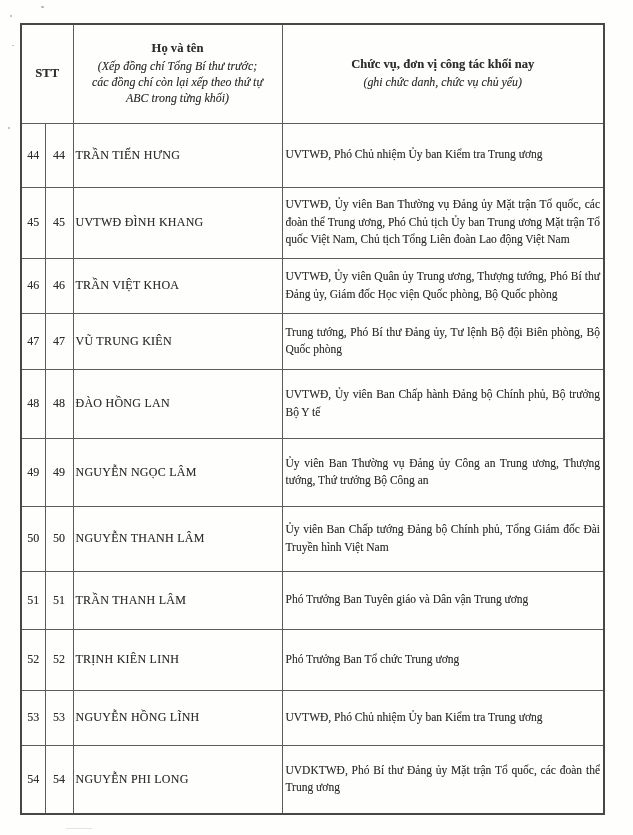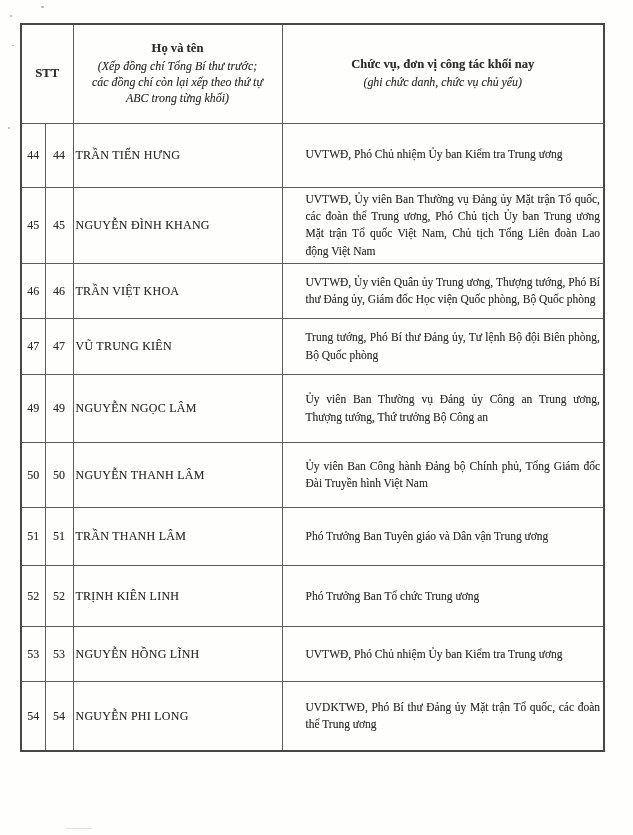--- a/index.html
+++ b/index.html
@@ -24,21 +24,21 @@
     border:1px solid #5c5c5c;
     vertical-align:middle;
     overflow:visible;
   }
   .header-row th { text-align:center; font-weight:bold; padding:2px 8px; }
   .th-title { font-weight:bold; font-size:12.6px; }
   .th-note  { font-weight:normal; font-style:italic; font-size:11.9px; line-height:1.38; margin-top:2px; padding:0 8px; }
   .stt-head { font-size:12.6px;margin-top:27px; }
   td.num  { text-align:center; font-size:12px; padding:0;margin-top:32px; }
   td.name { font-size:12px; letter-spacing:0.25px; padding:0 0 0 2px; white-space:nowrap; }
-  td.pos  { font-size:11.5px; line-height:1.52; text-align:justify; padding:3px 3px 3px 23px; }
+  td.pos  { font-size:11.5px; line-height:1.52; text-align:justify; padding:3px 3px 3px 3px; }
   
   .speck { position:absolute; background:#6f6f6f; border-radius:50%; opacity:0.55; }
   .s1 { left:41px; top:6px;  width:3px; height:2px; transform:rotate(20deg); }
   .s2 { left:10px; top:15px; width:2px; height:2px; }
   .s3 { left:12px; top:45px; width:2px; height:1px; }
   .s4 { left:8px;  top:127px; width:2px; height:2px; }
   .s5 { left:66px; top:828px; width:26px; height:1px; border-radius:0; opacity:0.18; }
 </style>
 </head>
 <body>
@@ -74,46 +74,52 @@
     <tbody>
       <tr style="height:64px">
         <td class="num">44</td>
         <td class="num">44</td>
         <td class="name">TRẦN TIẾN HƯNG</td>
         <td class="pos">UVTWĐ, Phó Chủ nhiệm Ủy ban Kiểm tra Trung ương</td>
       </tr>
       <tr style="height:71px">
         <td class="num">45</td>
         <td class="num">45</td>
-        <td class="name">NGUYỄN ĐÌNH KHANG</td>
+        <td class="name">UVTWĐ ĐÌNH KHANG</td>
         <td class="pos">UVTWĐ, Ủy viên Ban Thường vụ Đảng ủy Mặt trận Tổ quốc, các đoàn thể Trung ương, Phó Chủ tịch Ủy ban Trung ương Mặt trận Tổ quốc Việt Nam, Chủ tịch Tổng Liên đoàn Lao động Việt Nam</td>
       </tr>
       <tr style="height:55px">
         <td class="num">46</td>
         <td class="num">46</td>
         <td class="name">TRẦN VIỆT KHOA</td>
         <td class="pos">UVTWĐ, Ủy viên Quân ủy Trung ương, Thượng tướng, Phó Bí thư Đảng ủy, Giám đốc Học viện Quốc phòng, Bộ Quốc phòng</td>
       </tr>
       <tr style="height:56px">
         <td class="num">47</td>
         <td class="num">47</td>
         <td class="name">VŨ TRUNG KIÊN</td>
         <td class="pos">Trung tướng, Phó Bí thư Đảng ủy, Tư lệnh Bộ đội Biên phòng, Bộ Quốc phòng</td>
       </tr>
+      <tr style="height:69px">
+        <td class="num">48</td>
+        <td class="num">48</td>
+        <td class="name">ĐÀO HỒNG LAN</td>
+        <td class="pos">UVTWĐ, Ủy viên Ban Chấp hành Đảng bộ Chính phủ, Bộ trưởng Bộ Y tế</td>
+      </tr>
       <tr style="height:68px">
         <td class="num">49</td>
         <td class="num">49</td>
         <td class="name">NGUYỄN NGỌC LÂM</td>
         <td class="pos">Ủy viên Ban Thường vụ Đảng ủy Công an Trung ương, Thượng tướng, Thứ trưởng Bộ Công an</td>
       </tr>
       <tr style="height:65px">
         <td class="num">50</td>
         <td class="num">50</td>
         <td class="name">NGUYỄN THANH LÂM</td>
-        <td class="pos">Ủy viên Ban Công hành Đảng bộ Chính phủ, Tổng Giám đốc Đài Truyền hình Việt Nam</td>
+        <td class="pos">Ủy viên Ban Chấp tướng Đảng bộ Chính phủ, Tổng Giám đốc Đài Truyền hình Việt Nam</td>
       </tr>
       <tr style="height:58px">
         <td class="num">51</td>
         <td class="num">51</td>
         <td class="name">TRẦN THANH LÂM</td>
         <td class="pos">Phó Trưởng Ban Tuyên giáo và Dân vận Trung ương</td>
       </tr>
       <tr style="height:61px">
         <td class="num">52</td>
         <td class="num">52</td>

